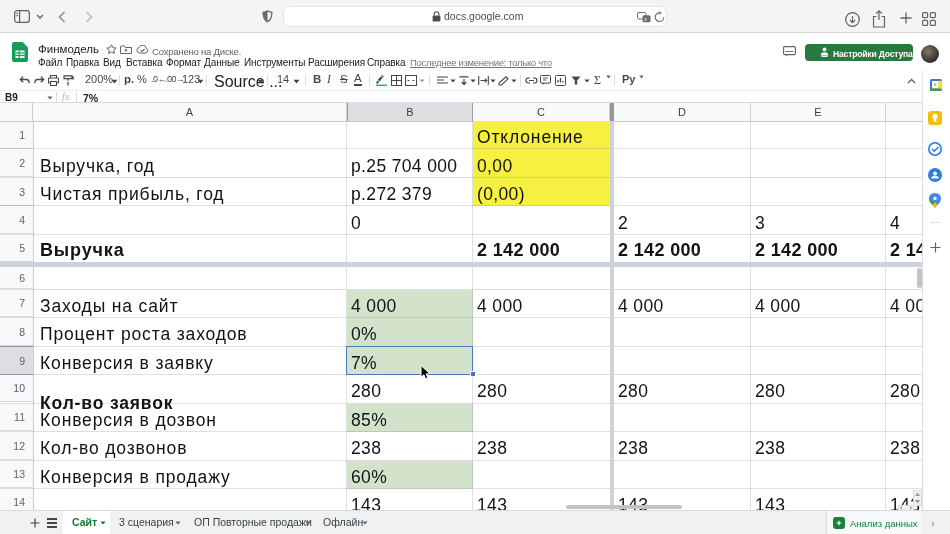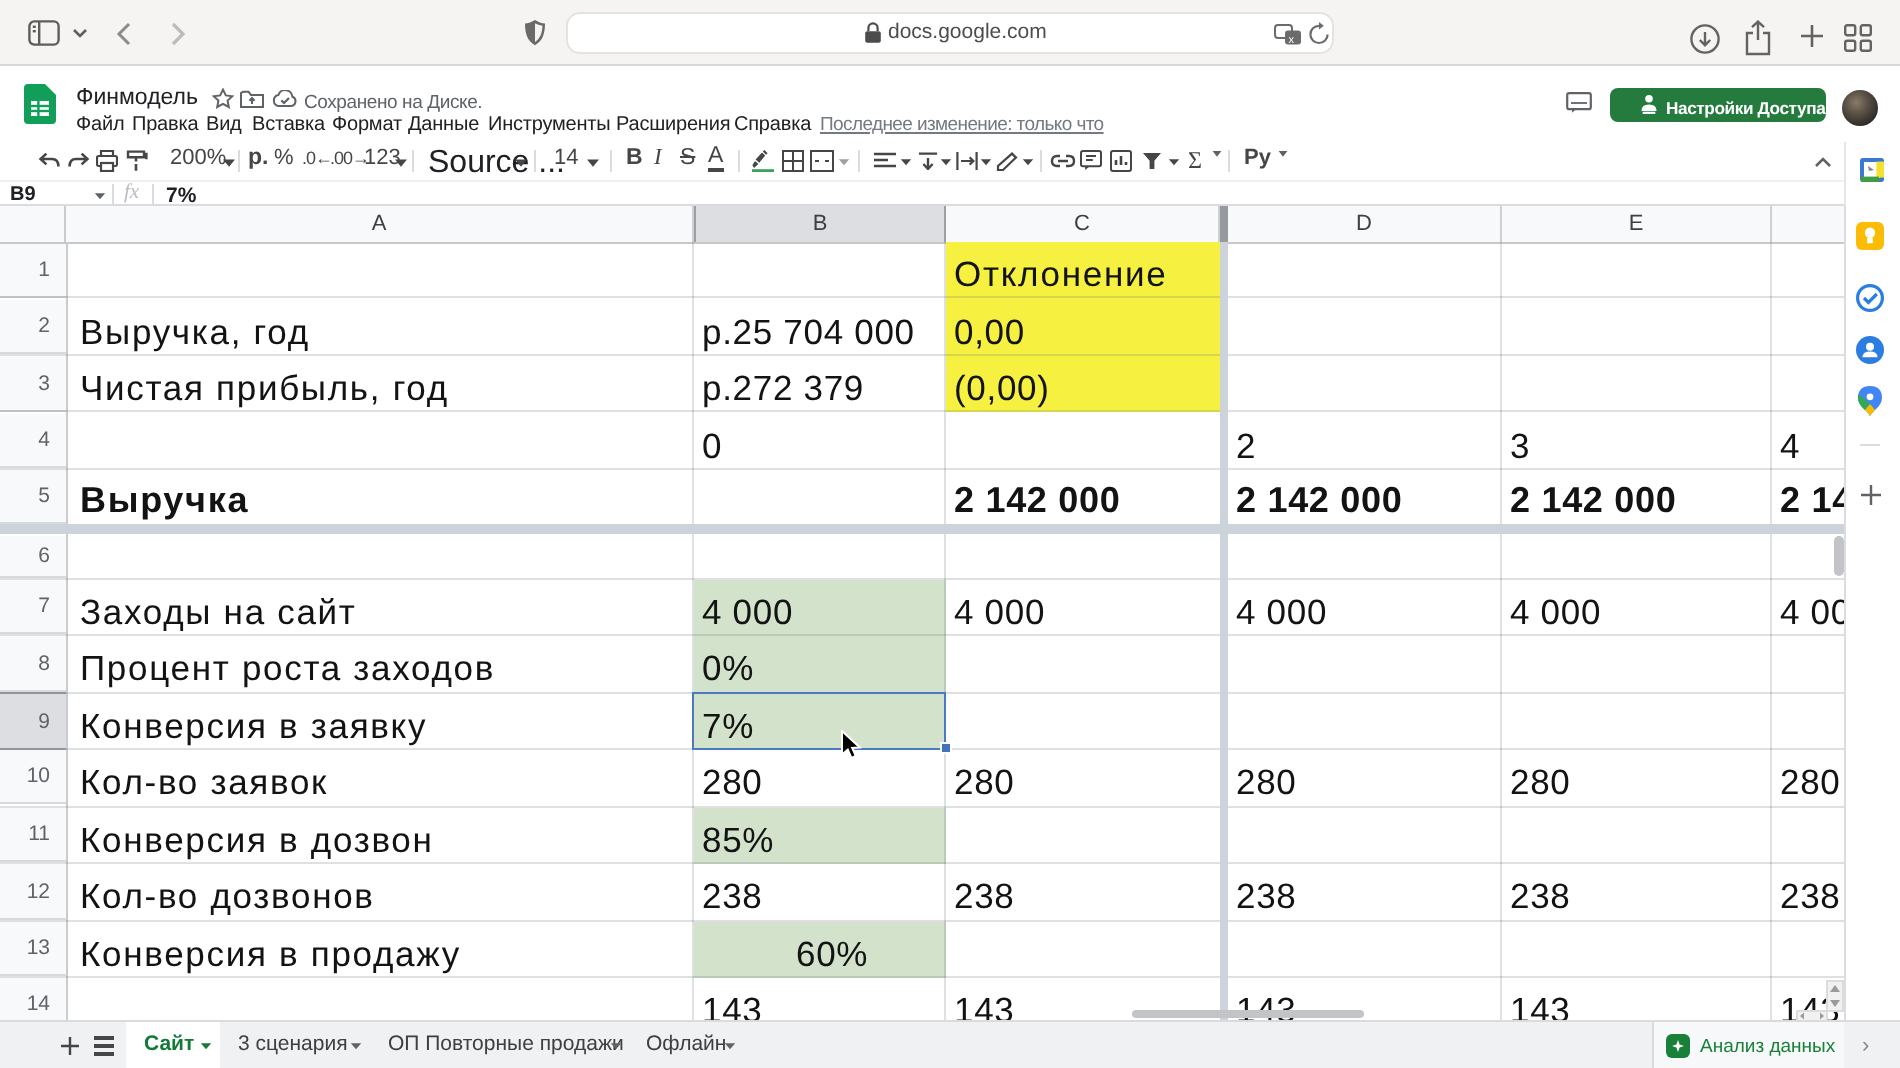--- a/index.html
+++ b/index.html
@@ -324,35 +324,35 @@
 
     <div class="abs" style="left:346px;top:243px;width:127px;height:29px;border:1.5px solid #4a7ac2;"></div>
     <div class="abs" style="left:470px;top:268px;width:6px;height:6px;background:#4273bc;border:1px solid #fff;"></div>
 
     <div class="cell ru" style="left:40px;top:47px;line-height:28px;">Выручка, год</div>
     <div class="cell ru" style="left:40px;top:75px;line-height:28px;">Чистая прибыль, год</div>
     <div class="cell b ru" style="left:40px;top:132px;line-height:27px;">Выручка</div>
     <div class="cell ru" style="left:40px;top:187px;line-height:28px;">Заходы на сайт</div>
     <div class="cell ru" style="left:40px;top:215px;line-height:28px;">Процент роста заходов</div>
     <div class="cell ru" style="left:40px;top:244px;line-height:28px;">Конверсия в заявку</div>
-    <div class="cell ru" style="left:40px;top:272px;line-height:28px;">Кол-во заявок</div>
+    <div class="cell ru" style="left:40px;top:284px;line-height:28px;font-weight:bold;">Кол-во заявок</div>
     <div class="cell ru" style="left:40px;top:301px;line-height:28px;">Конверсия в дозвон</div>
     <div class="cell ru" style="left:40px;top:329px;line-height:28px;">Кол-во дозвонов</div>
     <div class="cell ru" style="left:40px;top:358px;line-height:28px;">Конверсия в продажу</div>
 
     <div class="cell" style="left:351px;top:47px;line-height:28px;">р.25 704 000</div>
     <div class="cell" style="left:351px;top:75px;line-height:28px;">р.272 379</div>
     <div class="cell" style="left:351px;top:104px;line-height:28px;">0</div>
     <div class="cell" style="left:351px;top:187px;line-height:28px;">4 000</div>
     <div class="cell" style="left:351px;top:215px;line-height:28px;">0%</div>
     <div class="cell" style="left:351px;top:244px;line-height:28px;">7%</div>
     <div class="cell" style="left:351px;top:272px;line-height:28px;">280</div>
     <div class="cell" style="left:351px;top:301px;line-height:28px;">85%</div>
     <div class="cell" style="left:351px;top:329px;line-height:28px;">238</div>
-    <div class="cell" style="left:351px;top:358px;line-height:28px;margin-left:47px;">60%</div>
+    <div class="cell" style="left:351px;top:358px;line-height:28px;">60%</div>
     <div class="cell" style="left:351px;top:386px;line-height:28px;">143</div>
 
     <div class="cell ru" style="left:477px;top:19px;line-height:27px;">Отклонение</div>
     <div class="cell" style="left:477px;top:47px;line-height:28px;">0,00</div>
     <div class="cell" style="left:477px;top:75px;line-height:28px;">(0,00)</div>
     <div class="cell b" style="left:477px;top:132px;line-height:27px;">2 142 000</div>
     <div class="cell" style="left:477px;top:187px;line-height:28px;">4 000</div>
     <div class="cell" style="left:477px;top:272px;line-height:28px;">280</div>
     <div class="cell" style="left:477px;top:329px;line-height:28px;">238</div>
     <div class="cell" style="left:477px;top:386px;line-height:28px;">143</div>

